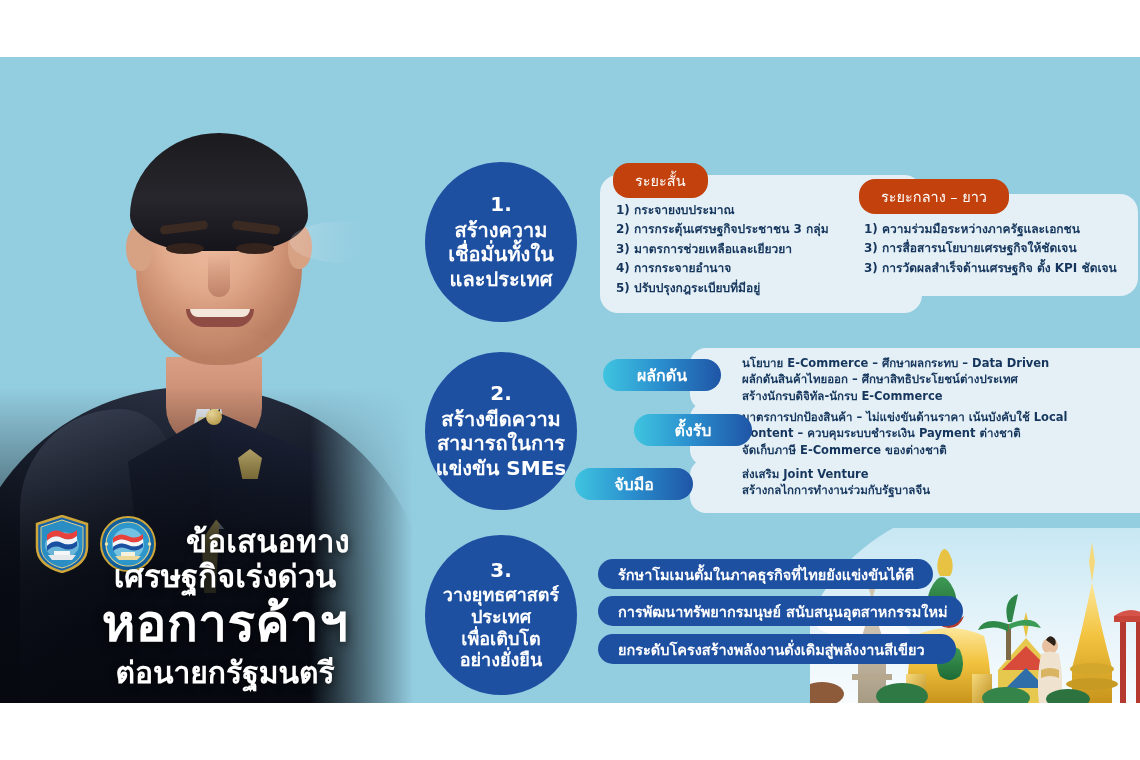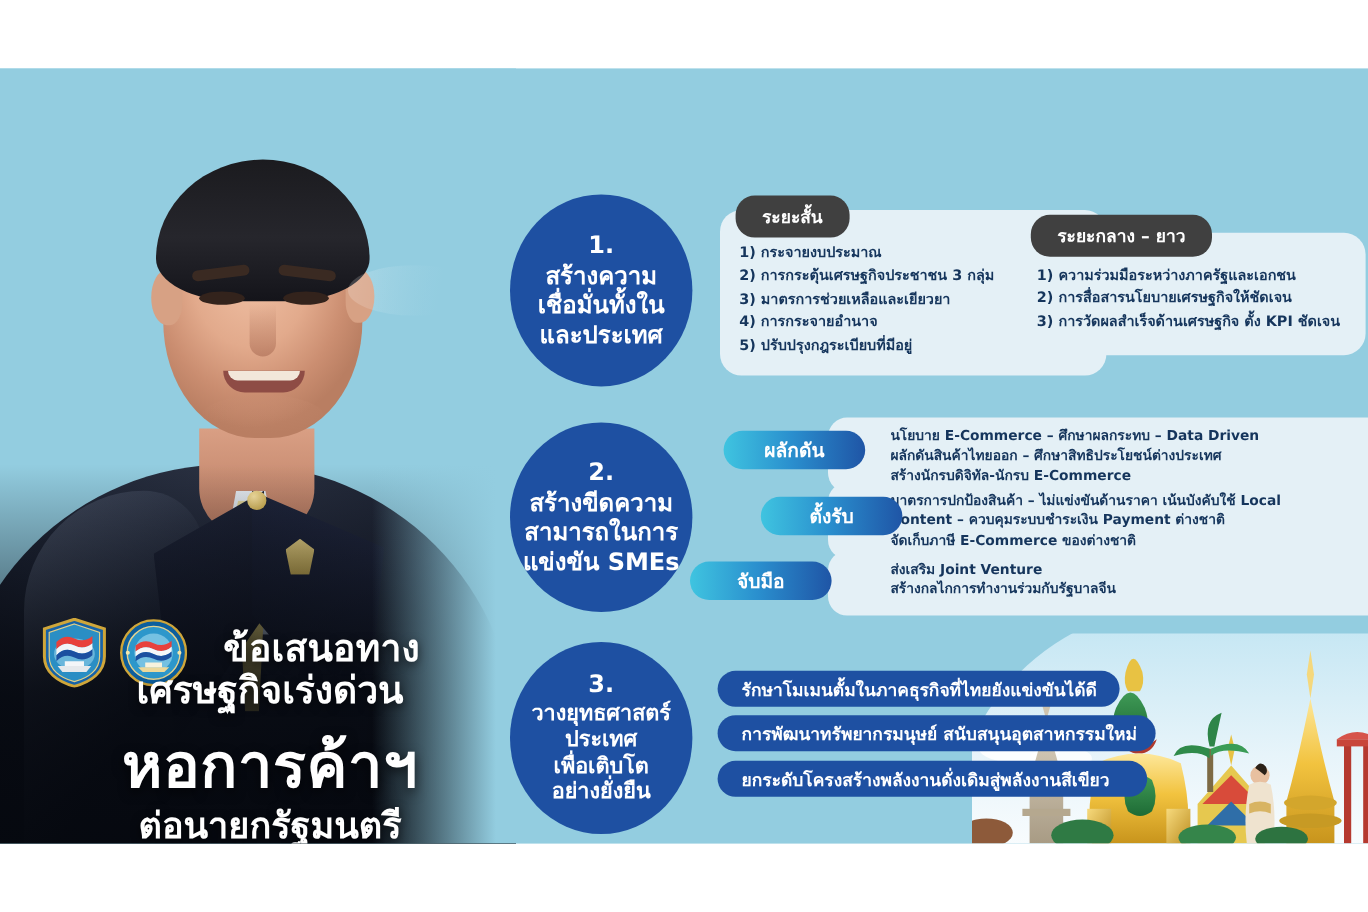--- a/index.html
+++ b/index.html
@@ -109,21 +109,21 @@
     background:linear-gradient(90deg,rgba(147,205,224,0),rgba(147,205,224,1) 86%);
   }
   
   .logos{position:absolute;left:34px;top:458px;display:flex;gap:10px;align-items:center;z-index:6;}
   .logo{width:56px;height:58px;position:relative;}
   .logo svg{display:block;}
   
   .title-block{position:absolute;left:40px;top:468px;width:370px;z-index:6;text-align:center;color:#fff;}
   .t-line1{font-size:31px;font-weight:700;line-height:1.08;letter-spacing:.2px;margin-left:86px;text-shadow:0 2px 8px rgba(0,0,0,.6);}
   .t-line2{font-size:31px;font-weight:700;line-height:1.12;margin-top:1px;text-shadow:0 2px 8px rgba(0,0,0,.6);}
-  .t-line3{font-size:51px;font-weight:800;line-height:1.04;margin-top:19px;letter-spacing:.5px;text-shadow:0 3px 10px rgba(0,0,0,.65);}
+  .t-line3{font-size:51px;font-weight:800;line-height:1.04;margin-top:3px;letter-spacing:.5px;text-shadow:0 3px 10px rgba(0,0,0,.65);}
   .t-line4{font-size:30px;font-weight:700;line-height:1.1;margin-top:6px;text-shadow:0 2px 8px rgba(0,0,0,.6);}
   
   .scenery{position:absolute;right:0;bottom:0;width:330px;height:175px;overflow:hidden;}
   .sky-arc{
     position:absolute;right:-10px;bottom:-30px;width:360px;height:230px;
     background:linear-gradient(180deg,#bfe4f2 0%,#e7f4fa 55%,#ffffff 100%);
     border-radius:200px 0 0 0;
   }
   
   .circle{
@@ -140,22 +140,22 @@
   .panel{
     position:absolute;background:#e4f0f6;border-radius:18px;z-index:2;
   }
   .panel .body{padding:26px 18px 16px 16px;}
   .panel .body li{
     list-style:none;font-size:12px;color:#15355c;font-weight:700;
     line-height:1.62;white-space:nowrap;
   }
   .panel .body ul{margin:0;padding:0;}
   .tag{
-    position:absolute;background:#404040;color:#fff;border-radius:16px;
-    font-size:14.5px;font-weight:700;padding:6px 22px;z-index:5;white-space:nowrap;
+    position:absolute;background:#c2410c;color:#fff;border-radius:16px;
+    font-size:14.5px;font-weight:400;padding:6px 22px;z-index:5;white-space:nowrap;
   }
   #panelShort{left:600px;top:118px;width:322px;height:138px;}
   #tagShort{left:613px;top:106px;}
   #panelLong{left:848px;top:137px;width:290px;height:102px;}
   #tagLong{left:859px;top:122px;}
   .s2pill{
     position:absolute;width:118px;height:32px;border-radius:17px;
     background:linear-gradient(90deg,#3fc4e0 0%,#2a8fce 48%,#1f55a6 100%);
     color:#fff;font-size:16px;font-weight:700;
     display:flex;align-items:center;justify-content:center;z-index:5;
@@ -271,21 +271,21 @@
           <li>5) ปรับปรุงกฎระเบียบที่มีอยู่</li>
         </ul>
       </div>
     </div>
     <div class="tag" id="tagShort">ระยะสั้น</div>
 
     <div class="panel" id="panelLong">
       <div class="body">
         <ul>
           <li>1) ความร่วมมือระหว่างภาครัฐและเอกชน</li>
-          <li>2) การสื่อสารนโยบายเศรษฐกิจให้ชัดเจน</li>
+          <li>3) การสื่อสารนโยบายเศรษฐกิจให้ชัดเจน</li>
           <li>3) การวัดผลสำเร็จด้านเศรษฐกิจ ตั้ง KPI ชัดเจน</li>
         </ul>
       </div>
     </div>
     <div class="tag" id="tagLong">ระยะกลาง – ยาว</div>
 
     <div class="circle" id="circle2">
       <div class="num">2.</div>
       <div class="txt" style="white-space:pre-line">สร้างขีดความ
 สามารถในการ

